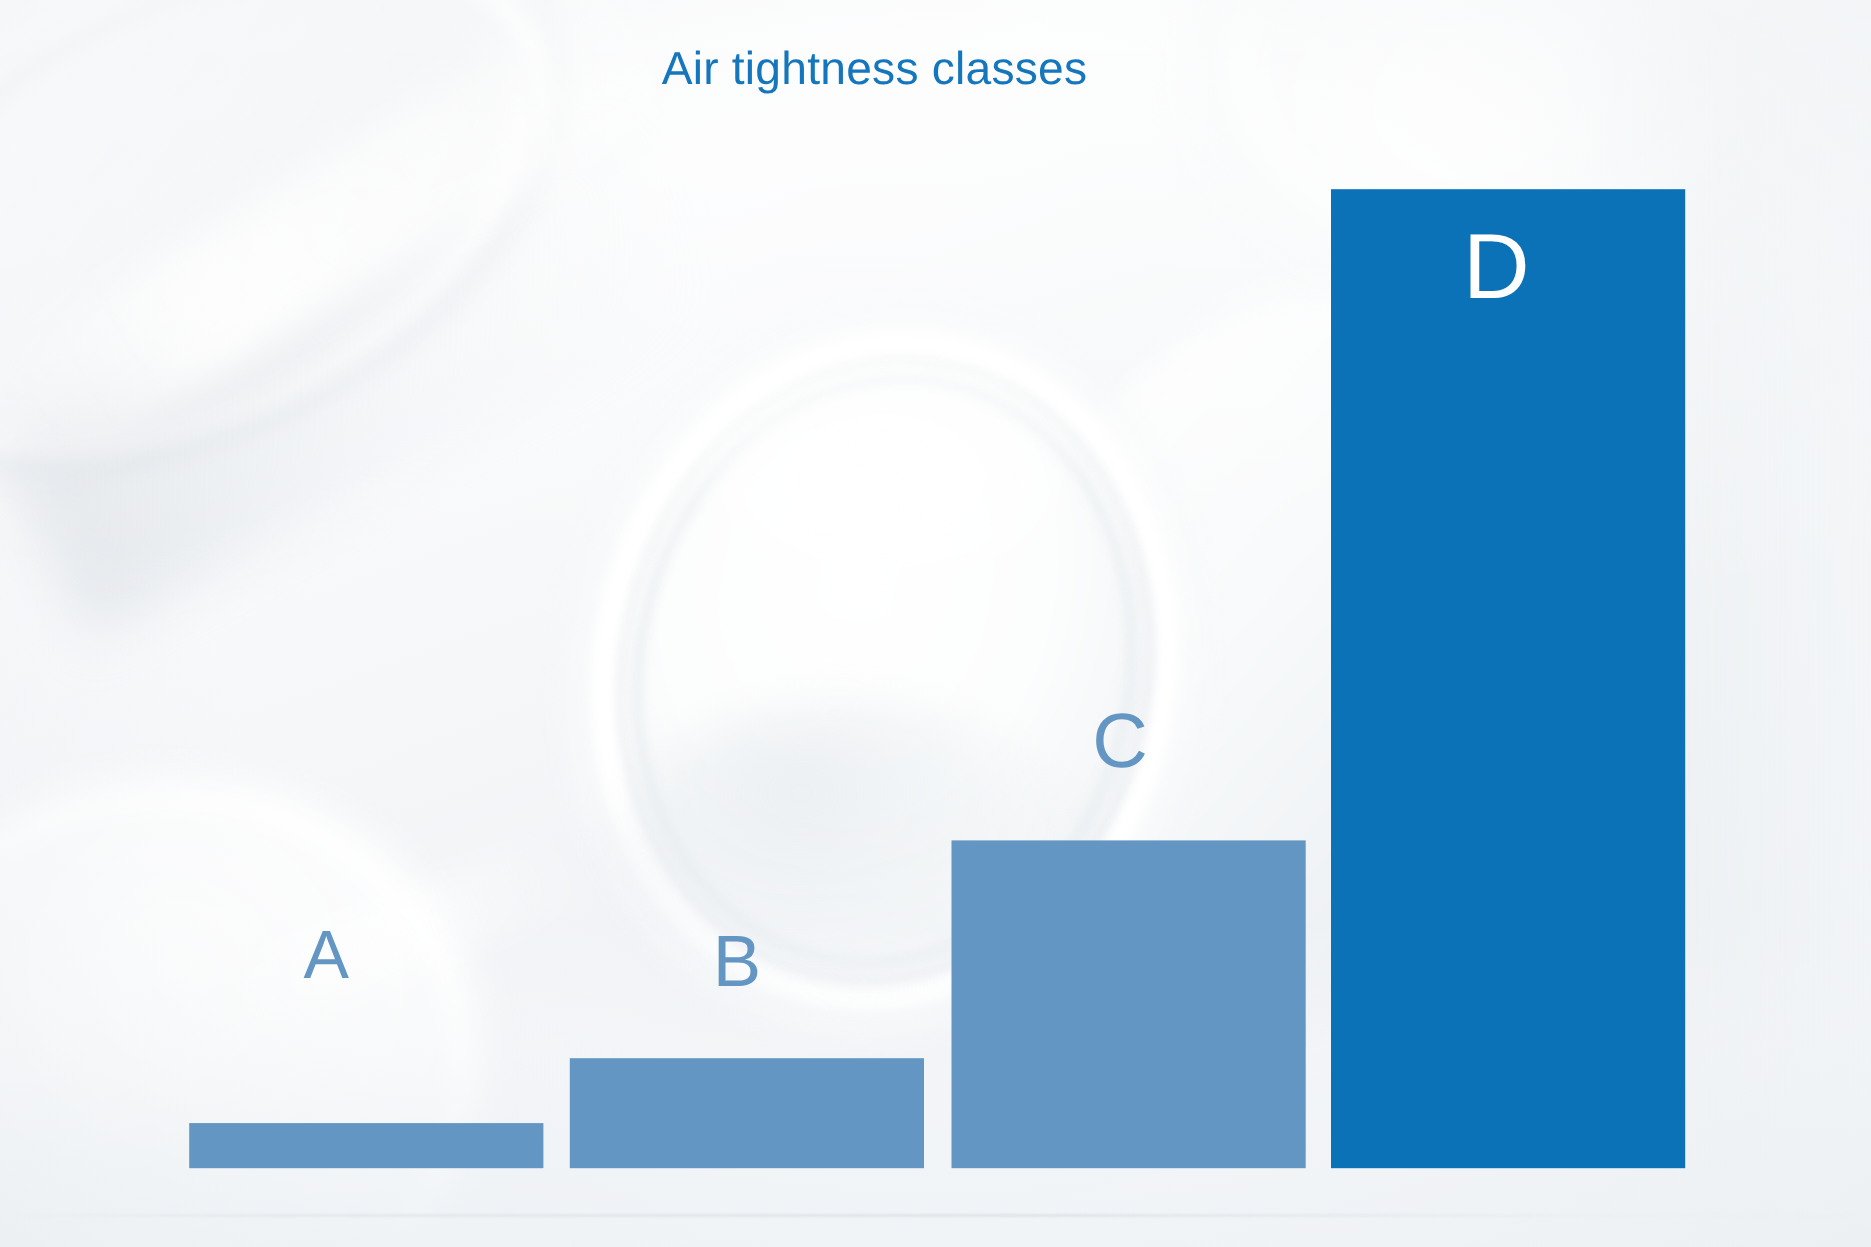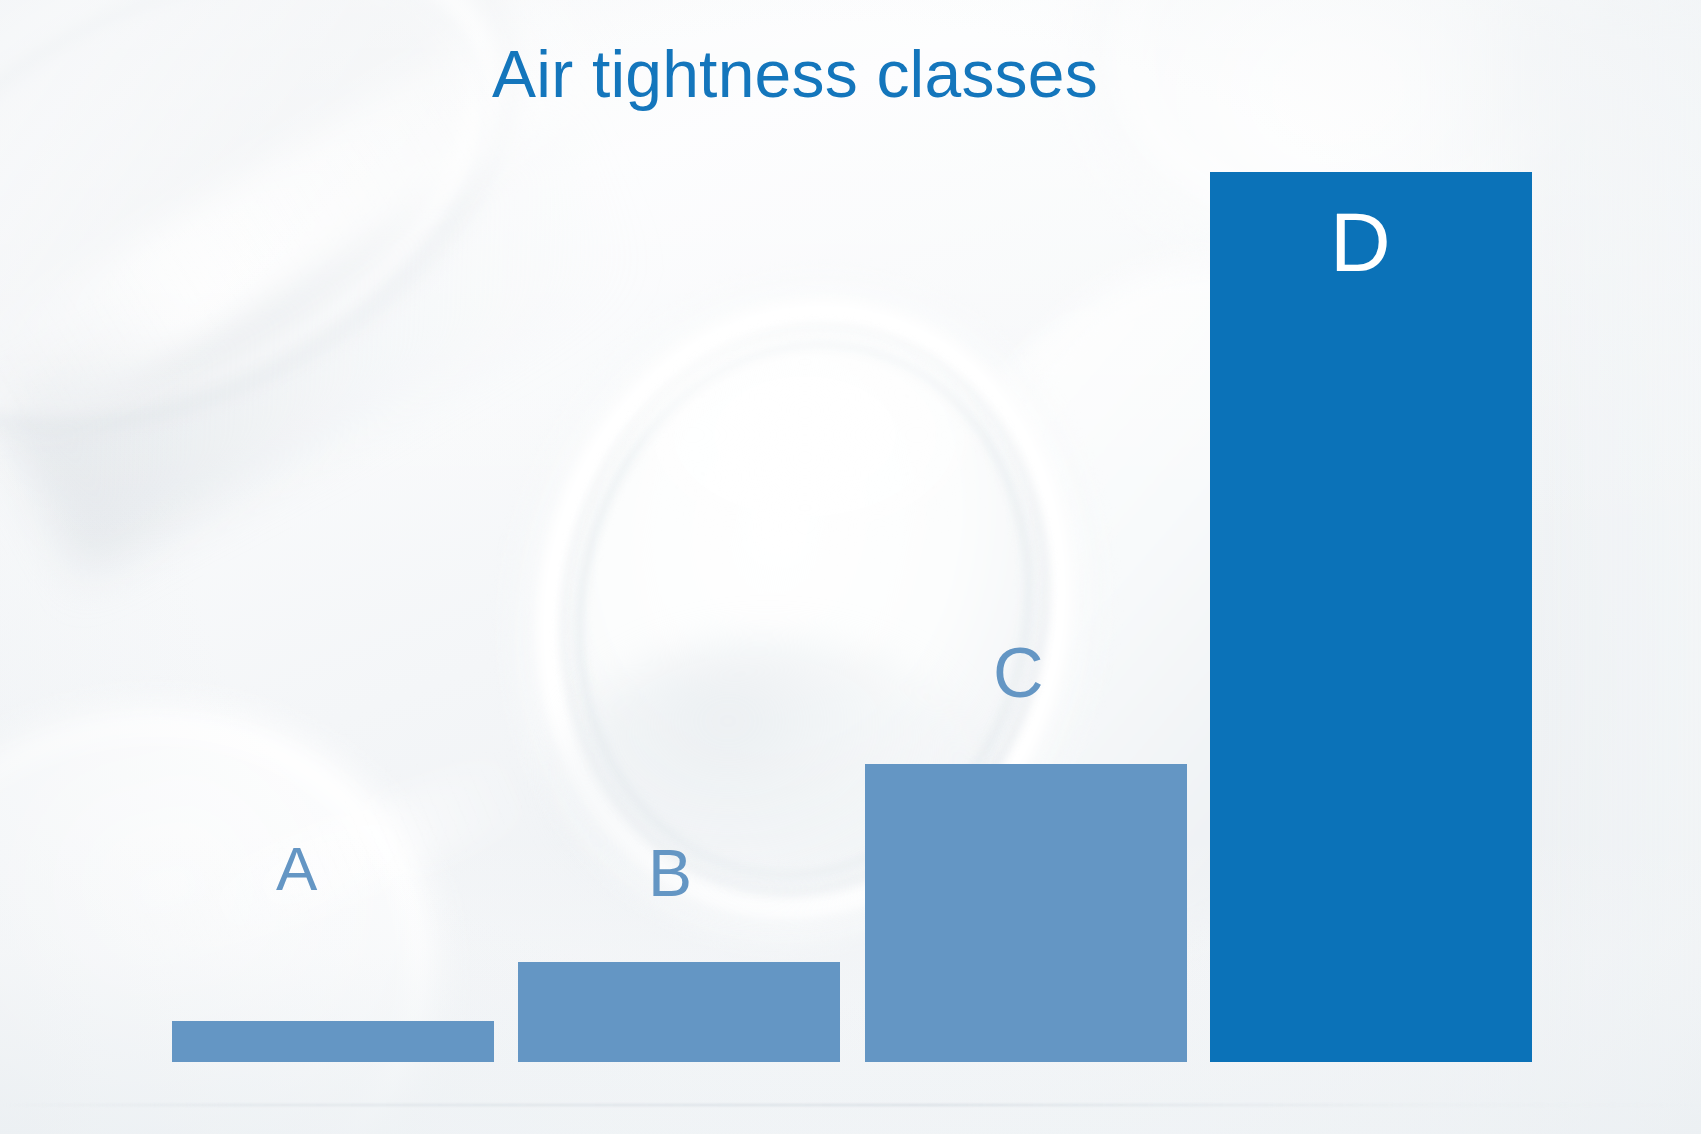--- a/index.html
+++ b/index.html
@@ -254,21 +254,21 @@
   .bar-label.outside { }
   .bar-label.inside  { }
 
   
   #chart-title {
     position:absolute;
     left:0;
     top:40px;
     width:1590px;
     text-align:center;
-    font-size:66px;
+    font-size:42px;
     font-weight:400;
     letter-spacing:0.2px;
     line-height:1.05;
     white-space:nowrap;
   }
 </style>
 </head>
 <body>
 
 <div id="stage">

